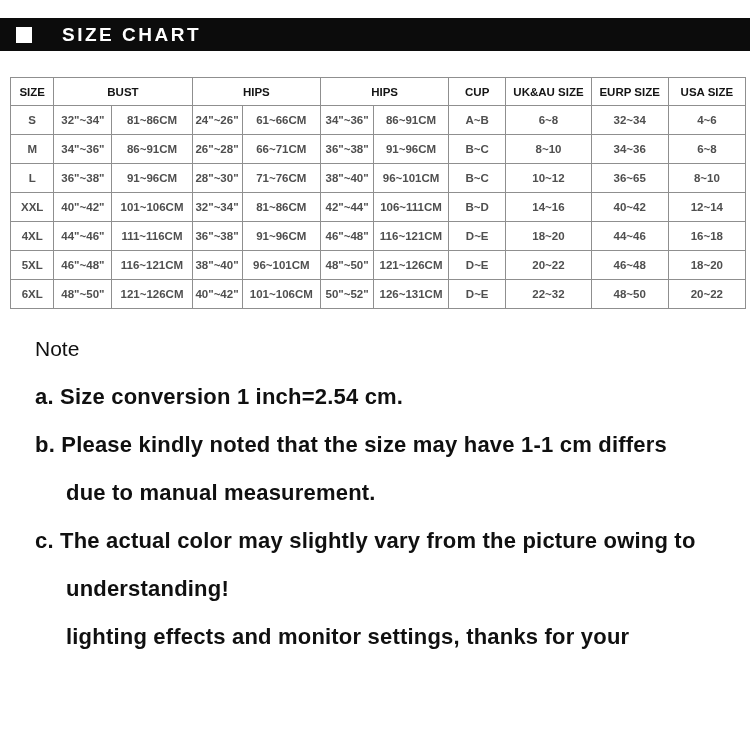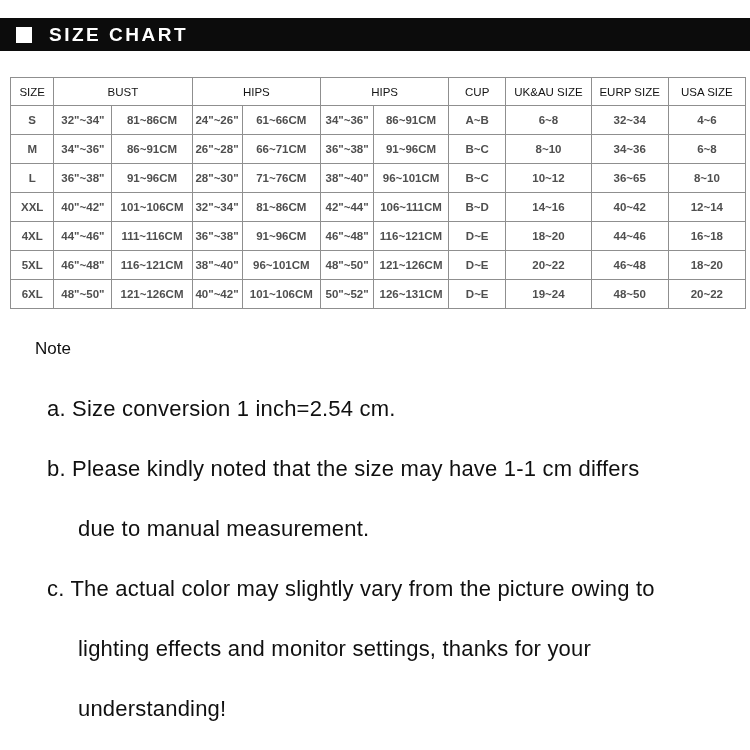--- a/index.html
+++ b/index.html
@@ -19,21 +19,21 @@
     display: flex;
     align-items: center;
     padding-left: 16px;
   }
   .title-square {
     width: 16px; height: 16px;
     background: #ffffff;
     flex: 0 0 auto;
   }
   .title-text {
-    margin-left: 17px;
+    margin-left: 30px;
     color: #ffffff;
     font-size: 19px;
     font-weight: bold;
     letter-spacing: 2.5px;
     white-space: nowrap;
   }
 
   
   .table-wrap { margin: 26px 8px 0 10px; }
   table.size-table {
@@ -45,45 +45,46 @@
   table.size-table th, table.size-table td {
     border: 1px solid #8f8f8f;
     text-align: center;
     vertical-align: middle;
     padding: 0 1px;
     overflow: hidden;
     white-space: nowrap;
   }
   table.size-table th {
     height: 27px;
-    font-weight: normal;
+    font-weight: bold;
     color: #141414;
   }
   table.size-table td {
     height: 28px;
     font-weight: 600;
     color: #4f4f4f;
   }
 
   
   .notes {
     margin: 16px 20px 0 35px;
     font-size: 22px;
     color: #101010;
   }
   .notes-title {
-    font-size: 17px;
+    font-size: 21px;
     line-height: 48px;
     font-weight: 400;
   }
   .note-line {
-    margin: 12px;
+    margin: 0;
     line-height: 48px;
     letter-spacing: 0.2px;
     white-space: nowrap;
+    font-weight: bold;
   }
   .note-line.cont { padding-left: 31px; }
 </style>
 </head>
 <body>
 
 <div class="title-bar">
   <div class="title-square"></div>
   <div class="title-text">SIZE CHART</div>
 </div>
@@ -196,37 +197,37 @@
         </tr>
         <tr>
           <td>6XL</td>
           <td>48"~50"</td>
           <td>121~126CM</td>
           <td>40"~42"</td>
           <td>101~106CM</td>
           <td>50"~52"</td>
           <td>126~131CM</td>
           <td>D~E</td>
-          <td>19~24</td>
+          <td>22~32</td>
           <td>48~50</td>
           <td>20~22</td>
         </tr>
       </tbody>
   </table>
 </div>
 
 <div class="notes">
   <div class="notes-title">Note</div>
   <div>
       <div>
         <p class="note-line first">a. Size conversion 1 inch=2.54 cm.</p>
       </div>
       <div>
         <p class="note-line first">b. Please kindly noted that the size may have 1-1 cm differs</p>
         <p class="note-line cont">due to manual measurement.</p>
       </div>
       <div>
         <p class="note-line first">c. The actual color may slightly vary from the picture owing to</p>
+        <p class="note-line cont">understanding!</p>
         <p class="note-line cont">lighting effects and monitor settings, thanks for your</p>
-        <p class="note-line cont">understanding!</p>
       </div>
     </div>
 </div>
 
 </body></html>

